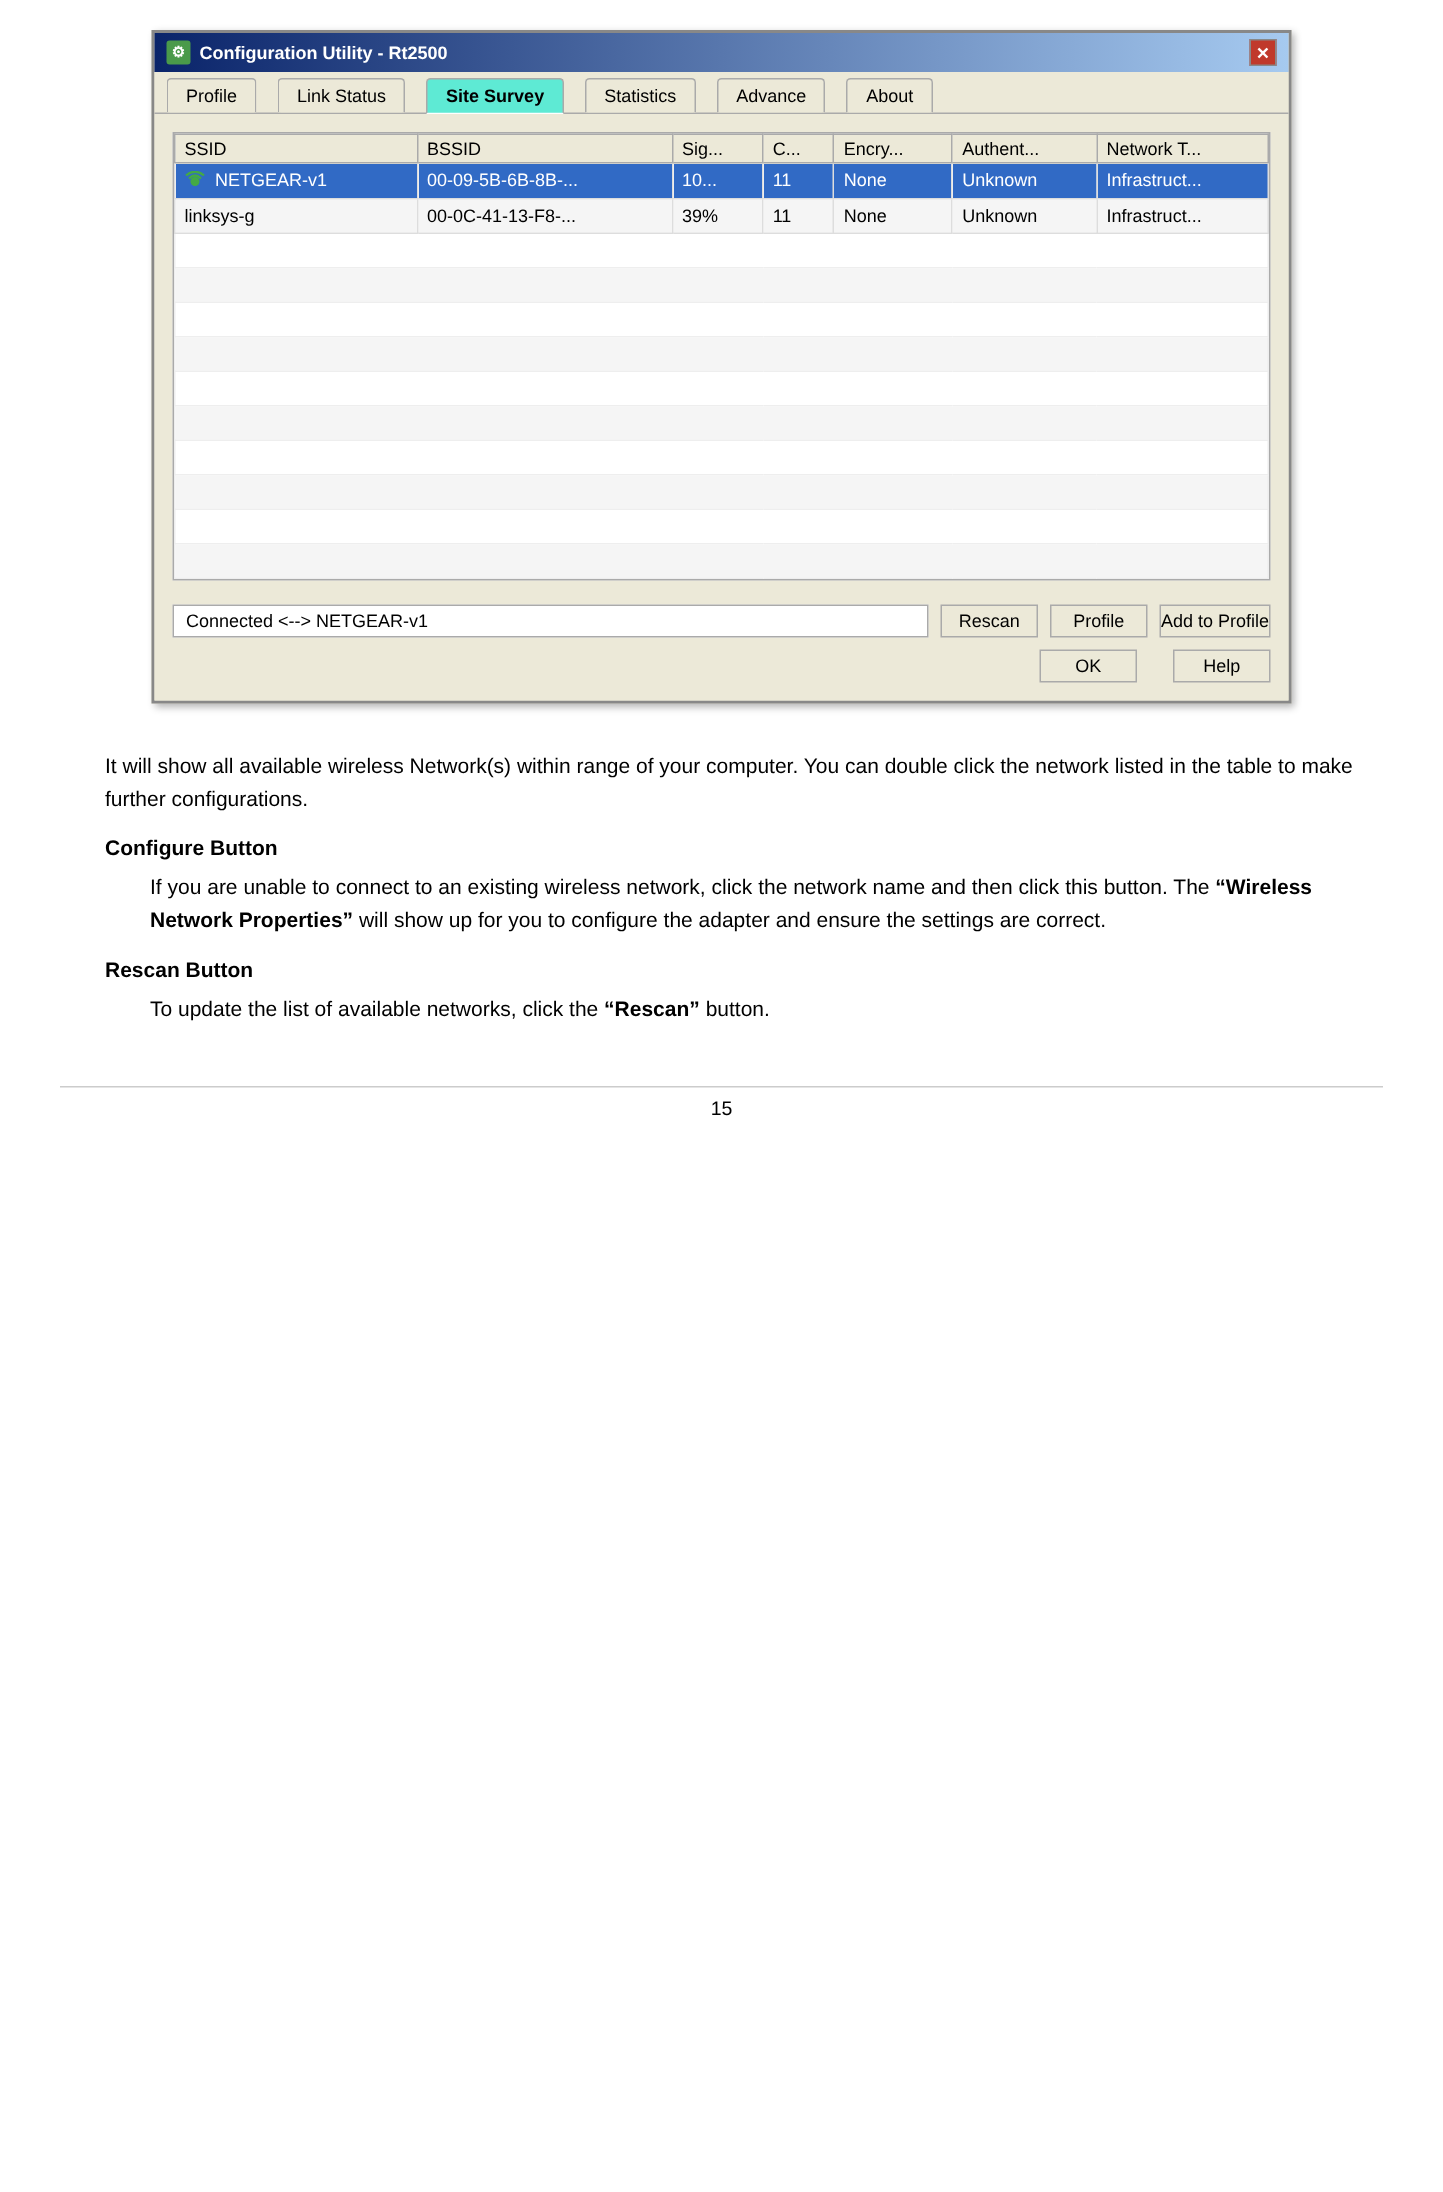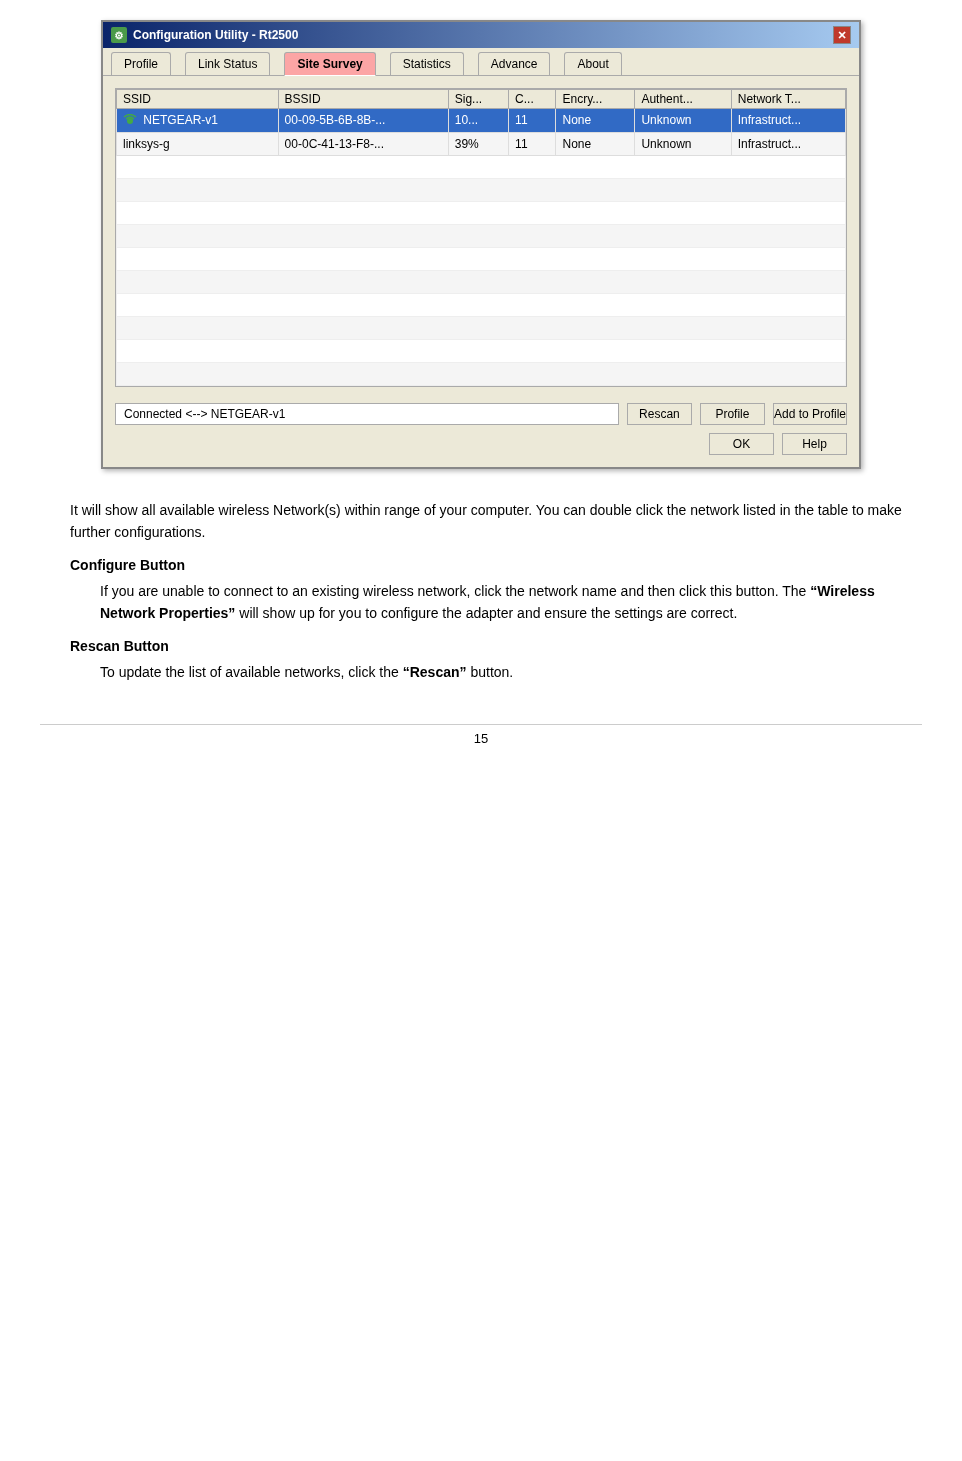--- a/index.html
+++ b/index.html
@@ -69,21 +69,21 @@
     .tab {
       padding: 4px 12px;
       font-size: 12px;
       border: 1px solid #aaa;
       border-bottom: none;
       background: #ece9d8;
       cursor: pointer;
       border-radius: 3px 3px 0 0;
     }
     .tab.active {
-      background: #fca5a5;
+      background: #5eead4;
       font-weight: bold;
       border-bottom: 1px solid #fff;
       margin-bottom: -1px;
       z-index: 1;
     }
     .window-content {
       background: #ece9d8;
       padding: 12px;
     }
 
@@ -148,21 +148,21 @@
       background: #ece9d8;
       padding: 3px 0;
       font-size: 12px;
       cursor: pointer;
       min-width: 65px;
       text-align: center;
     }
     .ok-row {
       display: flex;
       justify-content: flex-end;
-      gap: 8px;
+      gap: 24px;
       margin-top: 8px;
     }
 
     
     .net-icon {
       display: inline-block;
       width: 14px;
       height: 14px;
       margin-right: 3px;
       vertical-align: middle;

